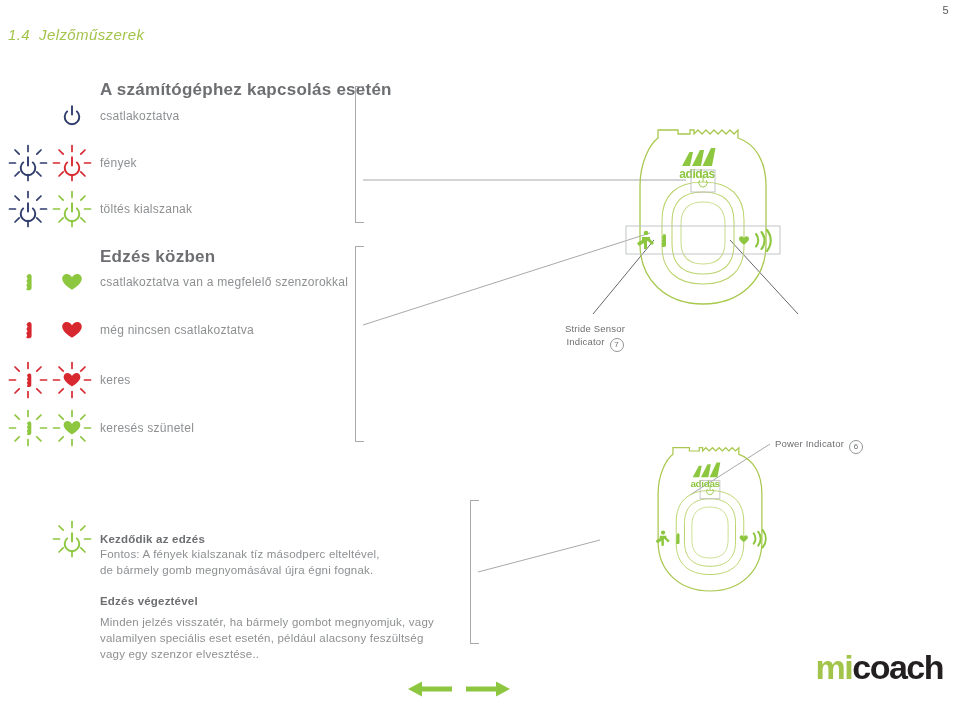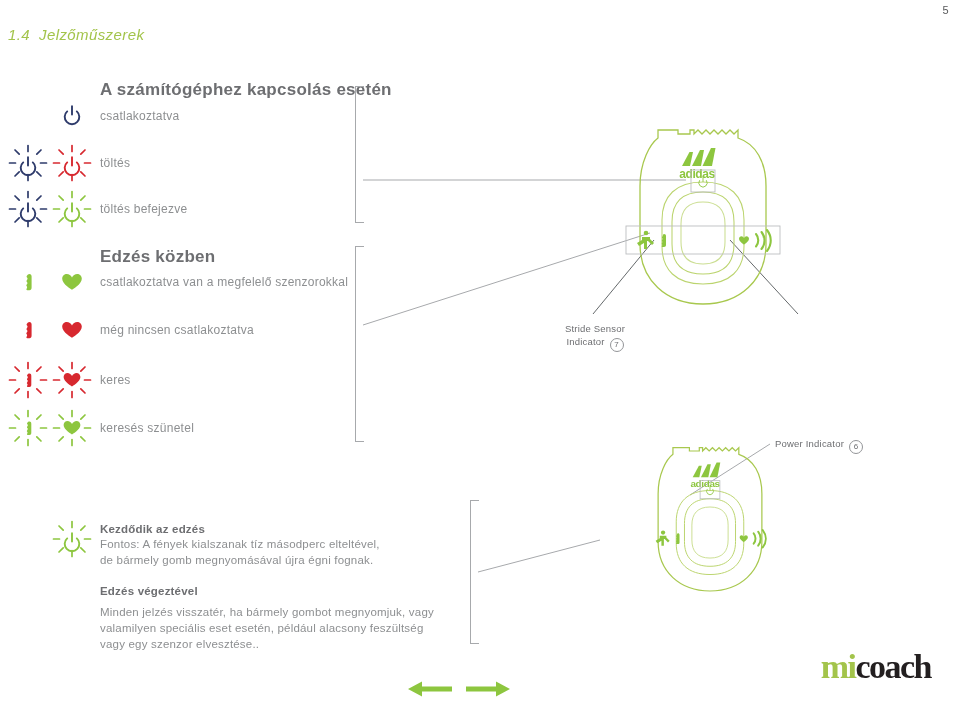--- a/index.html
+++ b/index.html
@@ -78,20 +78,21 @@
   .icon-slot svg { display: block; width: 44px; height: 40px; }
 
   
   .para {
     position: absolute;
     font-size: 11.5px;
     color: #8d8f91;
     line-height: 16px;
     letter-spacing: .2px;
     white-space: pre-line;
+    margin-top: 10px;
   }
   .para.head {
     color: #6d6e71;
     font-weight: bold;
   }
 
   
   .bracket {
     position: absolute;
     border-left: 1px solid #a7a9ac;
@@ -129,27 +130,26 @@
     border-radius: 50%;
     font-size: 8px;
     margin-left: 5px;
     vertical-align: -2px;
   }
   .callout.center { text-align: center; }
 
   
   .logo {
     position: absolute;
-    right: 28px;
+    right: 16px;
     bottom: 22px;
     font-size: 34px;
     font-weight: bold;
     letter-spacing: -1.5px;
     line-height: 34px;
-    font-family: Liberation Serif, serif;
   }
   .logo .mi { color: #a3c44b; }
   .logo .coach { color: #231f20; }
 
   
   .nav-arrows {
     position: absolute;
     left: 408px;
     bottom: 8px;
     display: flex;
@@ -211,21 +211,21 @@
               <path d="M3.5 20 L9.5 20"></path>
               <path d="M34.5 20 L40.5 20"></path>
               <path d="M9 7 L13.2 11.2"></path>
               <path d="M30.8 28.8 L35 33"></path>
               <path d="M35 7 L30.8 11.2"></path>
               <path d="M13.2 28.8 L9 33"></path>
             </g>
       </g>
         </svg>
     </div>
-    <div class="row-label">töltés</div>
+    <div class="row-label">fények</div>
   </div>
 
   <div class="row" style="top:189px; left:0; width:340px;">
     <div class="icon-slot s1">
       <svg viewBox="0 0 44 40">
           <g stroke="#2E3B6B" stroke-width="1.9" fill="none" stroke-linecap="round">
         <path d="M17.2 19.4 A7.3 7.3 0 1 0 26.8 19.4"></path>
             <path d="M22 14.2 L22 22.6"></path>
         <g stroke-width="1.7">
               <path d="M22 2.5 L22 8.5"></path>
@@ -251,21 +251,21 @@
               <path d="M3.5 20 L9.5 20"></path>
               <path d="M34.5 20 L40.5 20"></path>
               <path d="M9 7 L13.2 11.2"></path>
               <path d="M30.8 28.8 L35 33"></path>
               <path d="M35 7 L30.8 11.2"></path>
               <path d="M13.2 28.8 L9 33"></path>
             </g>
       </g>
         </svg>
     </div>
-    <div class="row-label">töltés befejezve</div>
+    <div class="row-label">töltés kialszanak</div>
   </div>
 
   <div class="group-title" style="top:247px">Edzés közben</div>
 
   <div class="row" style="top:262px; left:0; width:340px;">
     <div class="icon-slot s1">
       <svg viewBox="0 0 44 40">
           <path d="M23.5 12 C24.8 12 25.6 13 25.6 14.6 L25.6 25.5 C25.6 27.2 24.8 28.2 23.5 28.2 L21.3 28.2 C20.4 28.2 20.2 27.4 20.6 26.8 C21.2 26 21.4 25 20.7 24.3 C20.1 23.7 20.3 22.8 20.9 22.2 C21.6 21.5 21.6 20.6 20.9 20 C20.3 19.4 20.4 18.5 21 17.9 C21.7 17.2 21.7 16.2 21 15.5 C20.4 14.9 20.5 14 21.1 13.4 C21.6 12.9 22.2 12 23.5 12 Z" fill="#8DC63F"></path>
         </svg>
     </div>

